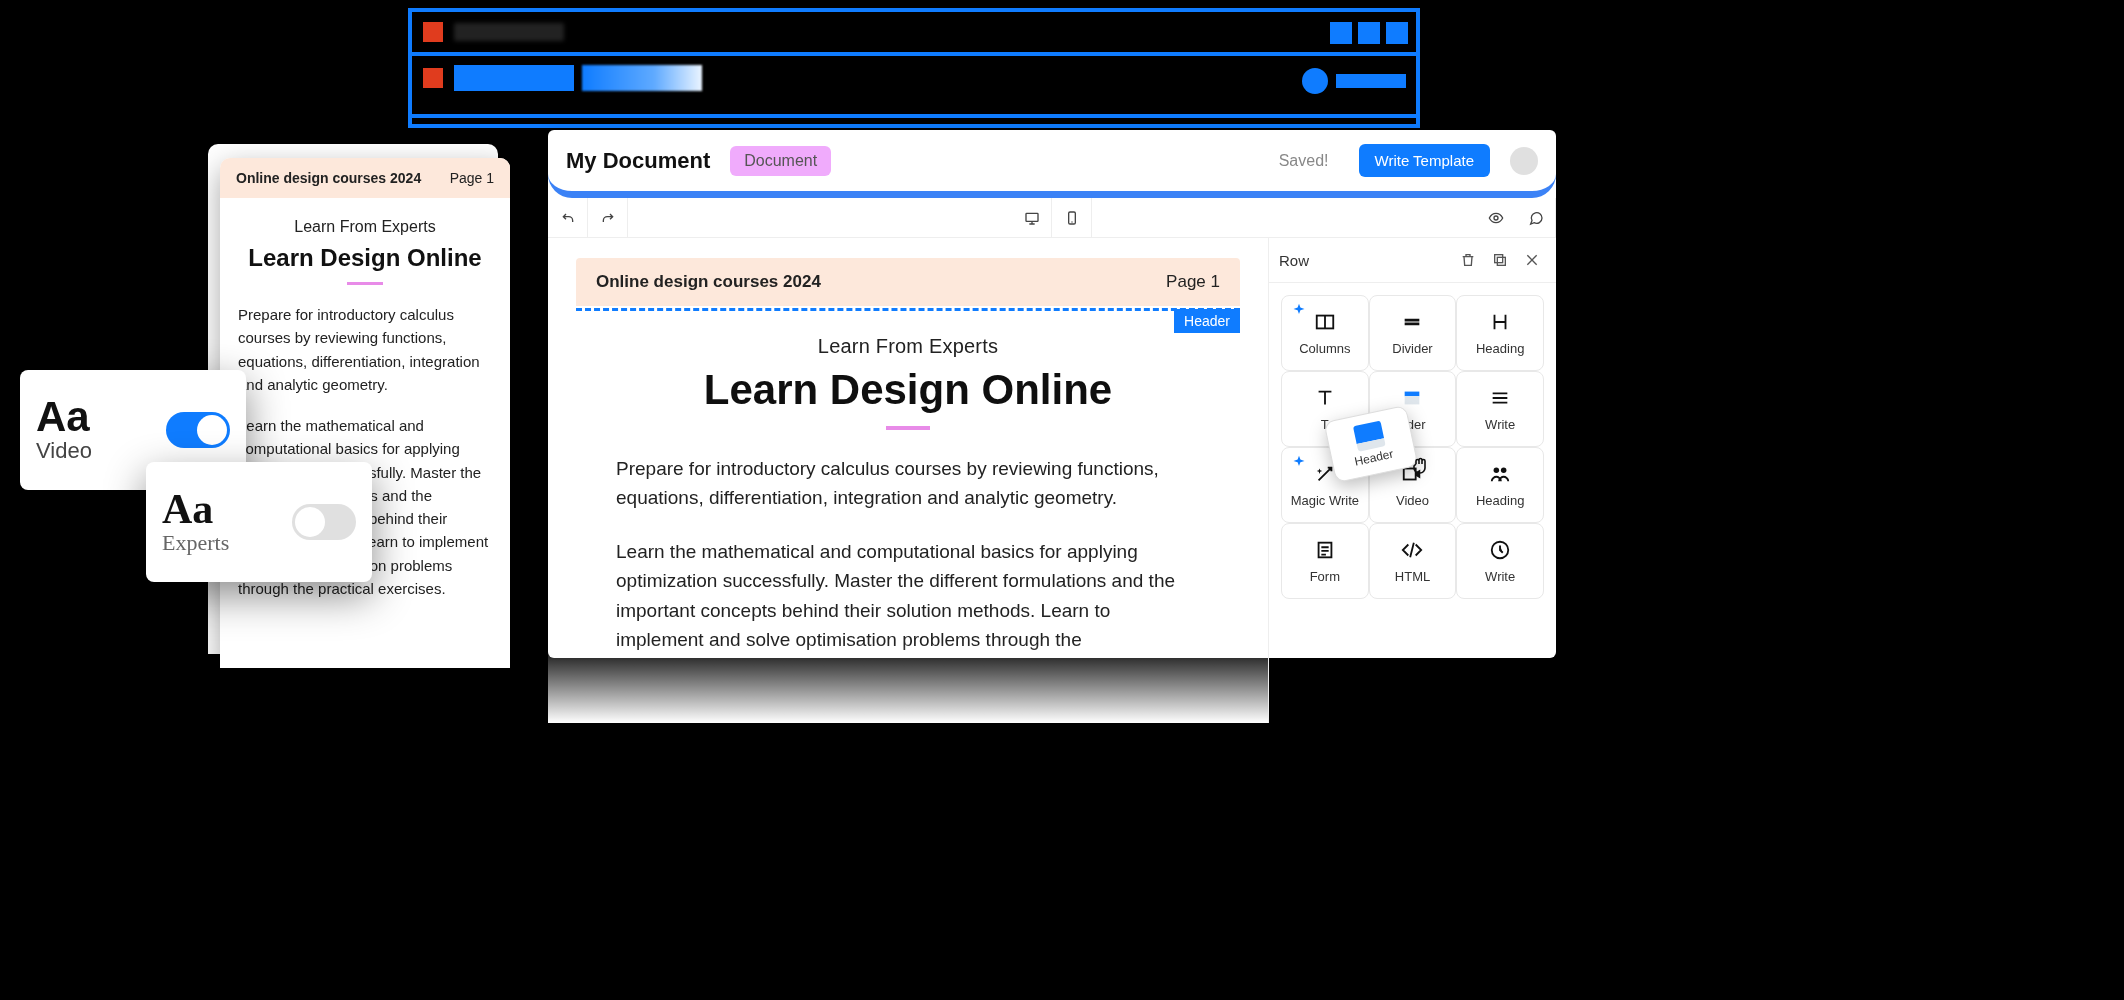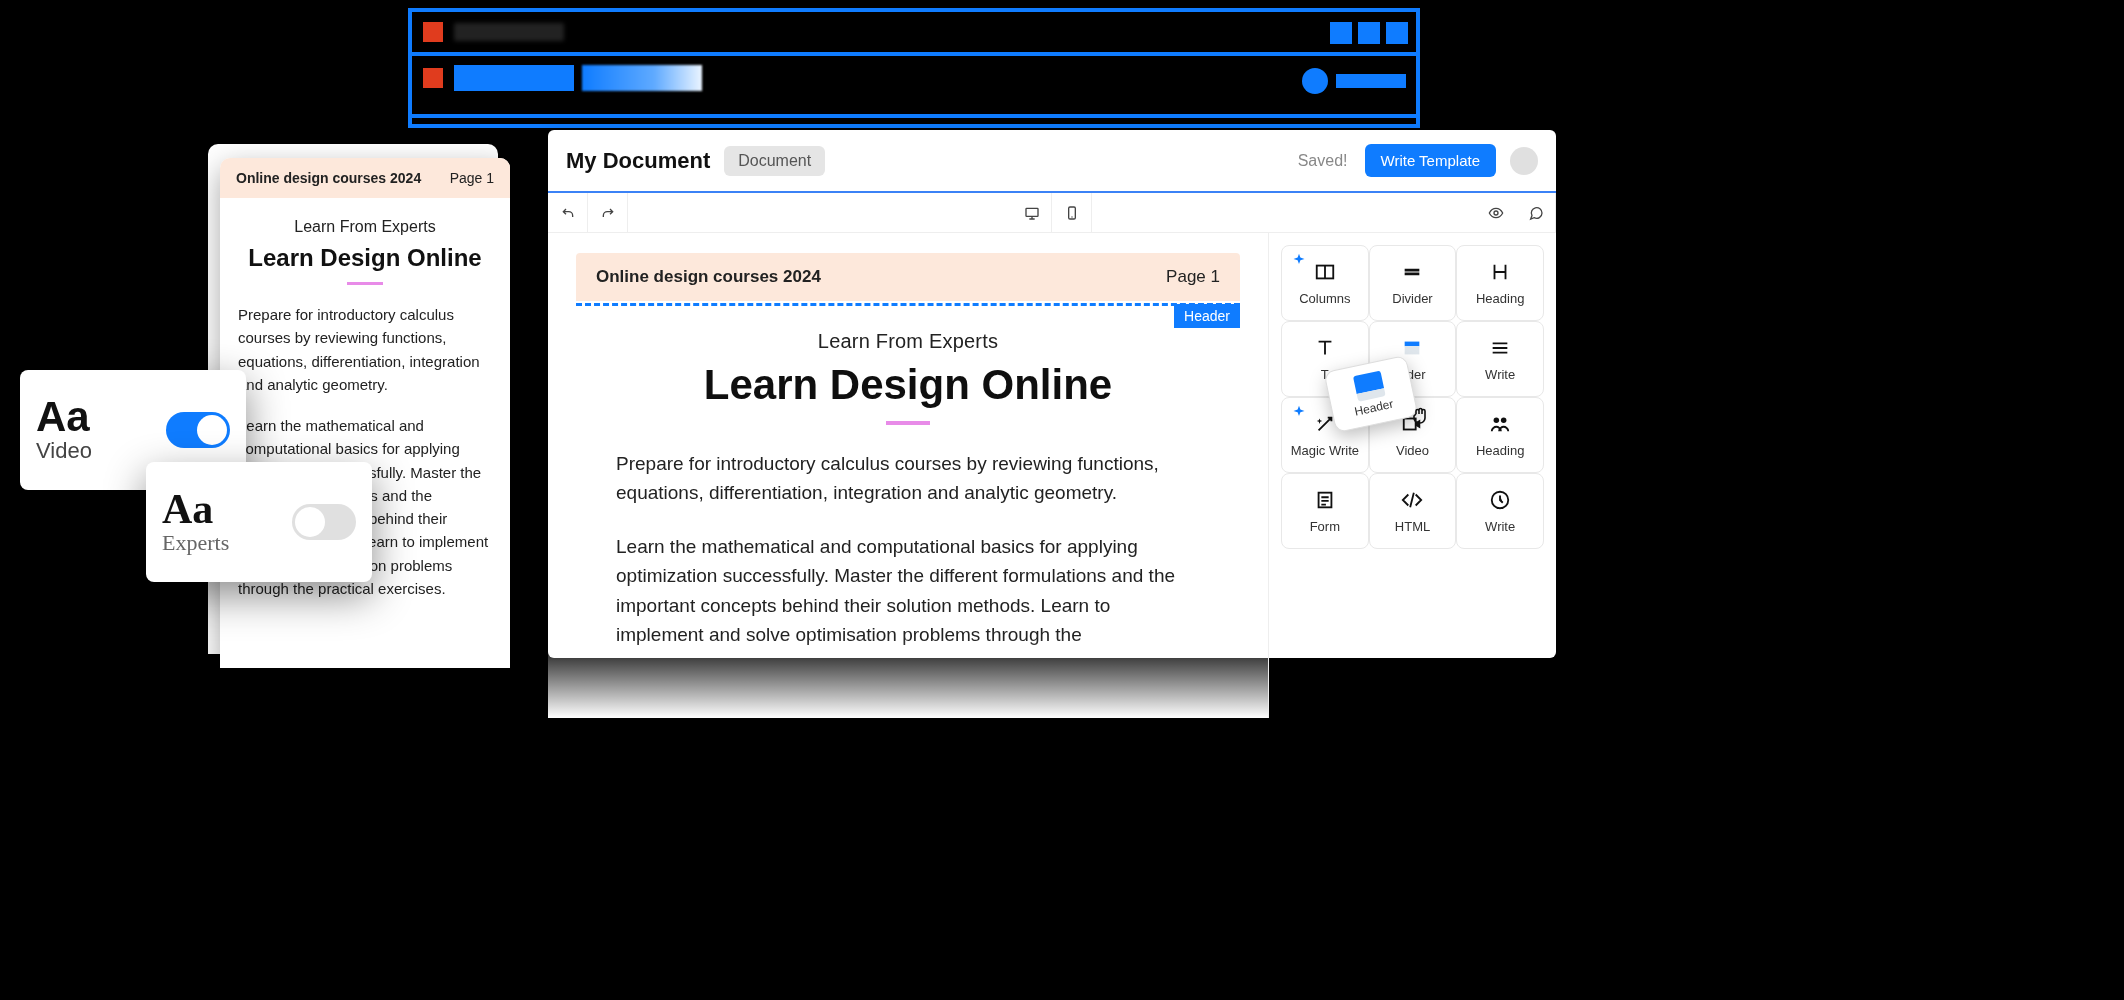--- a/index.html
+++ b/index.html
@@ -38,27 +38,28 @@
 .app {
   position:absolute;
   left:548px; top:130px;
   width:1008px; height:528px;
   background:#fff;
   border-radius:6px;
   box-shadow:0 4px 16px rgba(0,0,0,0.2);
   display:flex; flex-direction:column;
 }
 .app-header {
-  display:flex; align-items:center; padding:14px 18px; gap:14px;
-  border-bottom:2px solid #3b82f6;
+  display:flex; align-items:center; padding:14px 18px; gap:20px;
+  border-bottom:7px solid #3b82f6;
+  border-radius:24px;
 }
 .app-title { font-size:22px; font-weight:700; color:#111; }
-.pill { background:#e5e5e5; color:#555; padding:6px 14px; border-radius:6px; font-size:16px;}
+.pill { background:#f0abfc; color:#555; padding:6px 14px; border-radius:6px; font-size:16px;}
 .app-header .spacer{flex:1;}
-.saved { color:#888; font-size:16px; margin-right:3px;}
+.saved { color:#888; font-size:16px; margin-right:10px;}
 .btn-primary { background:#0f7cff; color:#fff; border:none; padding:8px 16px; border-radius:6px; font-size:15px; cursor:pointer;}
 .avatar { width:28px;height:28px;border-radius:50%;background:#e0e0e0; }
 
 .app-toolbar {
   display:flex; align-items:center; height:40px; border-bottom:1px solid #eee;
 }
 .app-toolbar .tb-btn { width:40px;height:40px;display:flex;align-items:center;justify-content:center;border-right:1px solid #eee;color:#444;cursor:pointer;}
 .app-toolbar .tb-btn.noborder{border-right:none;}
 .app-toolbar .flex1{flex:1;}
 .app-toolbar svg{width:16px;height:16px;}
@@ -212,20 +213,41 @@
         <div class="overline">Learn From Experts</div>
         <div class="h1">Learn Design Online</div>
         <div class="divider-pink"></div>
         <p class="body-text">Prepare for introductory calculus courses by reviewing functions, equations, differentiation, integration and analytic geometry.</p>
         <p class="body-text">Learn the mathematical and computational basics for applying optimization successfully. Master the different formulations and the important concepts behind their solution methods. Learn to implement and solve optimisation problems through the</p>
       </div>
       <div class="fade-mask"></div>
     </div>
 
     <div class="panel">
+      <div class="panel-header">
+        <div class="panel-title">Row</div>
+        <div class="icons">
+          <div class="ib">
+              <svg viewBox="0 0 24 24" width="16" height="16">
+                <path fill="none" stroke="currentColor" stroke-width="2" d="M4 7h16M9 7V4h6v3M6 7l1 13h10l1-13"></path>
+              </svg>
+            </div>
+          <div class="ib">
+              <svg viewBox="0 0 24 24" width="16" height="16">
+                <rect x="8" y="8" width="12" height="12" fill="none" stroke="currentColor" stroke-width="2"></rect>
+                <rect x="4" y="4" width="12" height="12" fill="none" stroke="currentColor" stroke-width="2"></rect>
+              </svg>
+            </div>
+          <div class="ib">
+              <svg viewBox="0 0 24 24" width="16" height="16">
+                <path stroke="currentColor" stroke-width="2" d="M5 5l14 14M19 5L5 19"></path>
+              </svg>
+            </div>
+        </div>
+      </div>
       <div class="panel-grid">
         <div class="panel-item">
           <svg class="sparkle" viewBox="0 0 24 24">
               <path fill="#0f7cff" d="M12 2l1.5 4L18 7.5l-4.5 1.5L12 13l-1.5-4L6 7.5 10.5 6z"></path>
             </svg>
           <svg viewBox="0 0 24 24">
               <rect x="3" y="5" width="18" height="14" fill="none" stroke="currentColor" stroke-width="2"></rect>
               <path stroke="currentColor" stroke-width="2" d="M12 5v14"></path>
             </svg>
           <span class="lbl">Columns</span>

